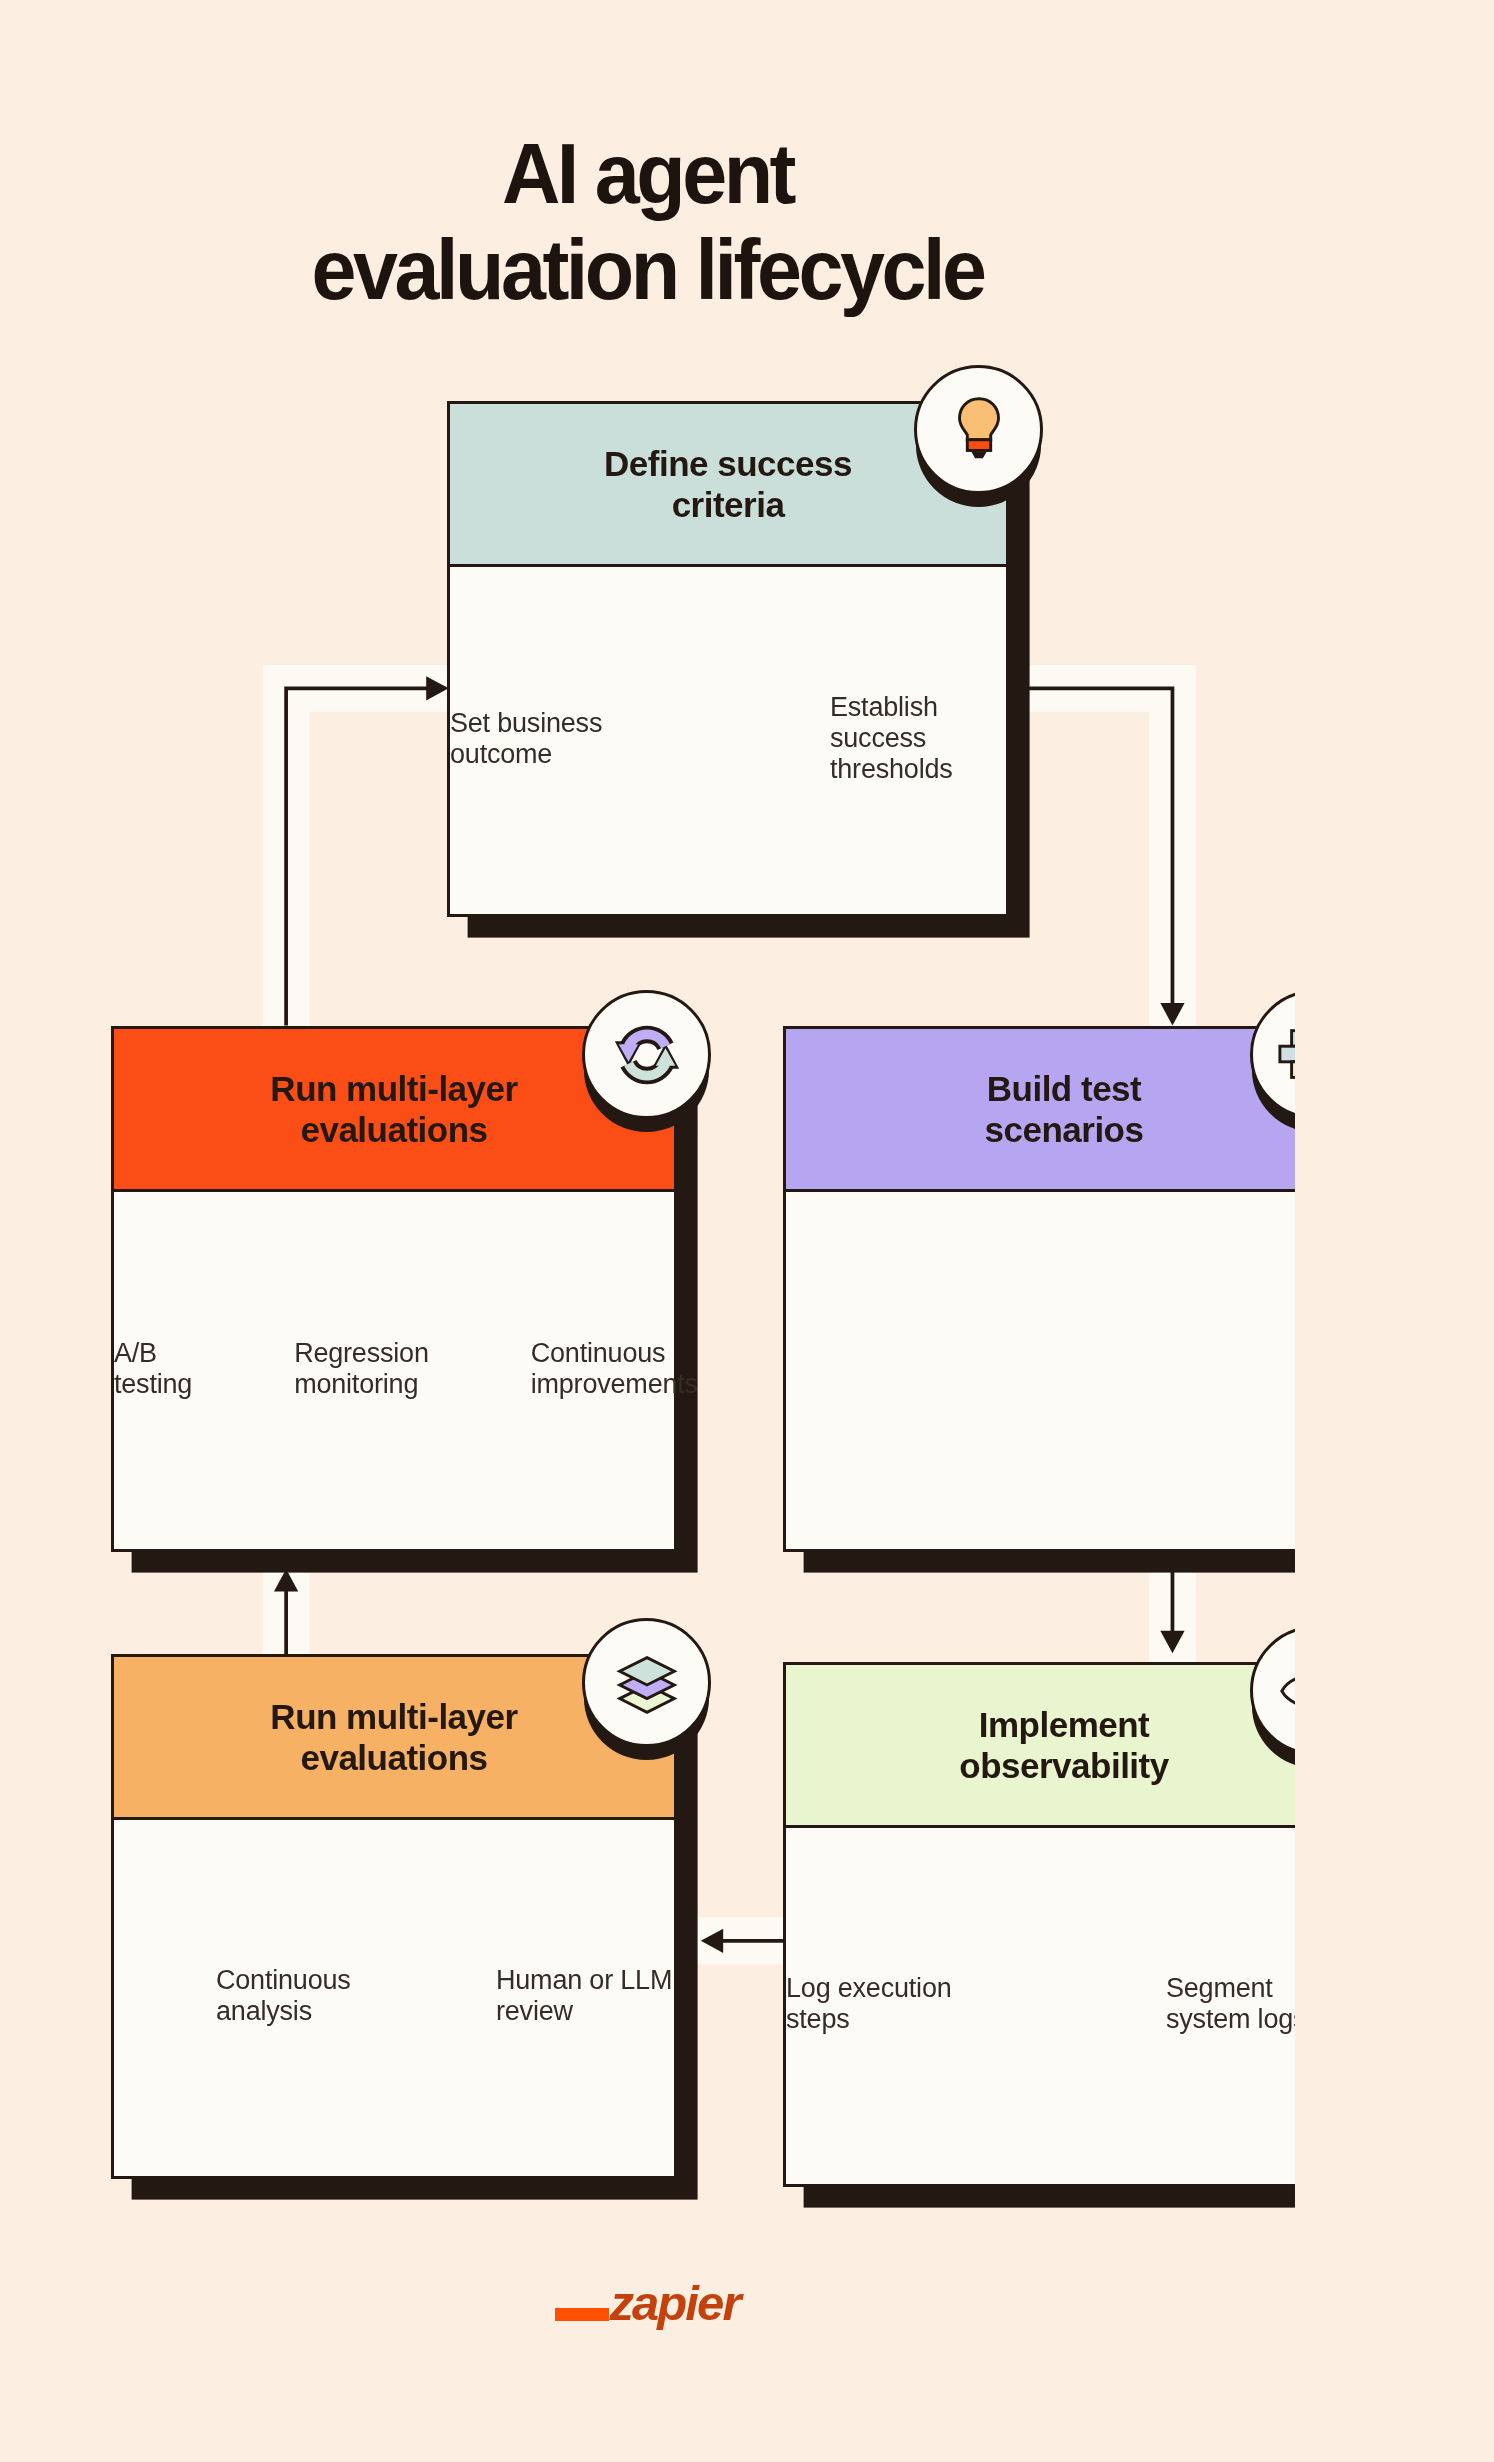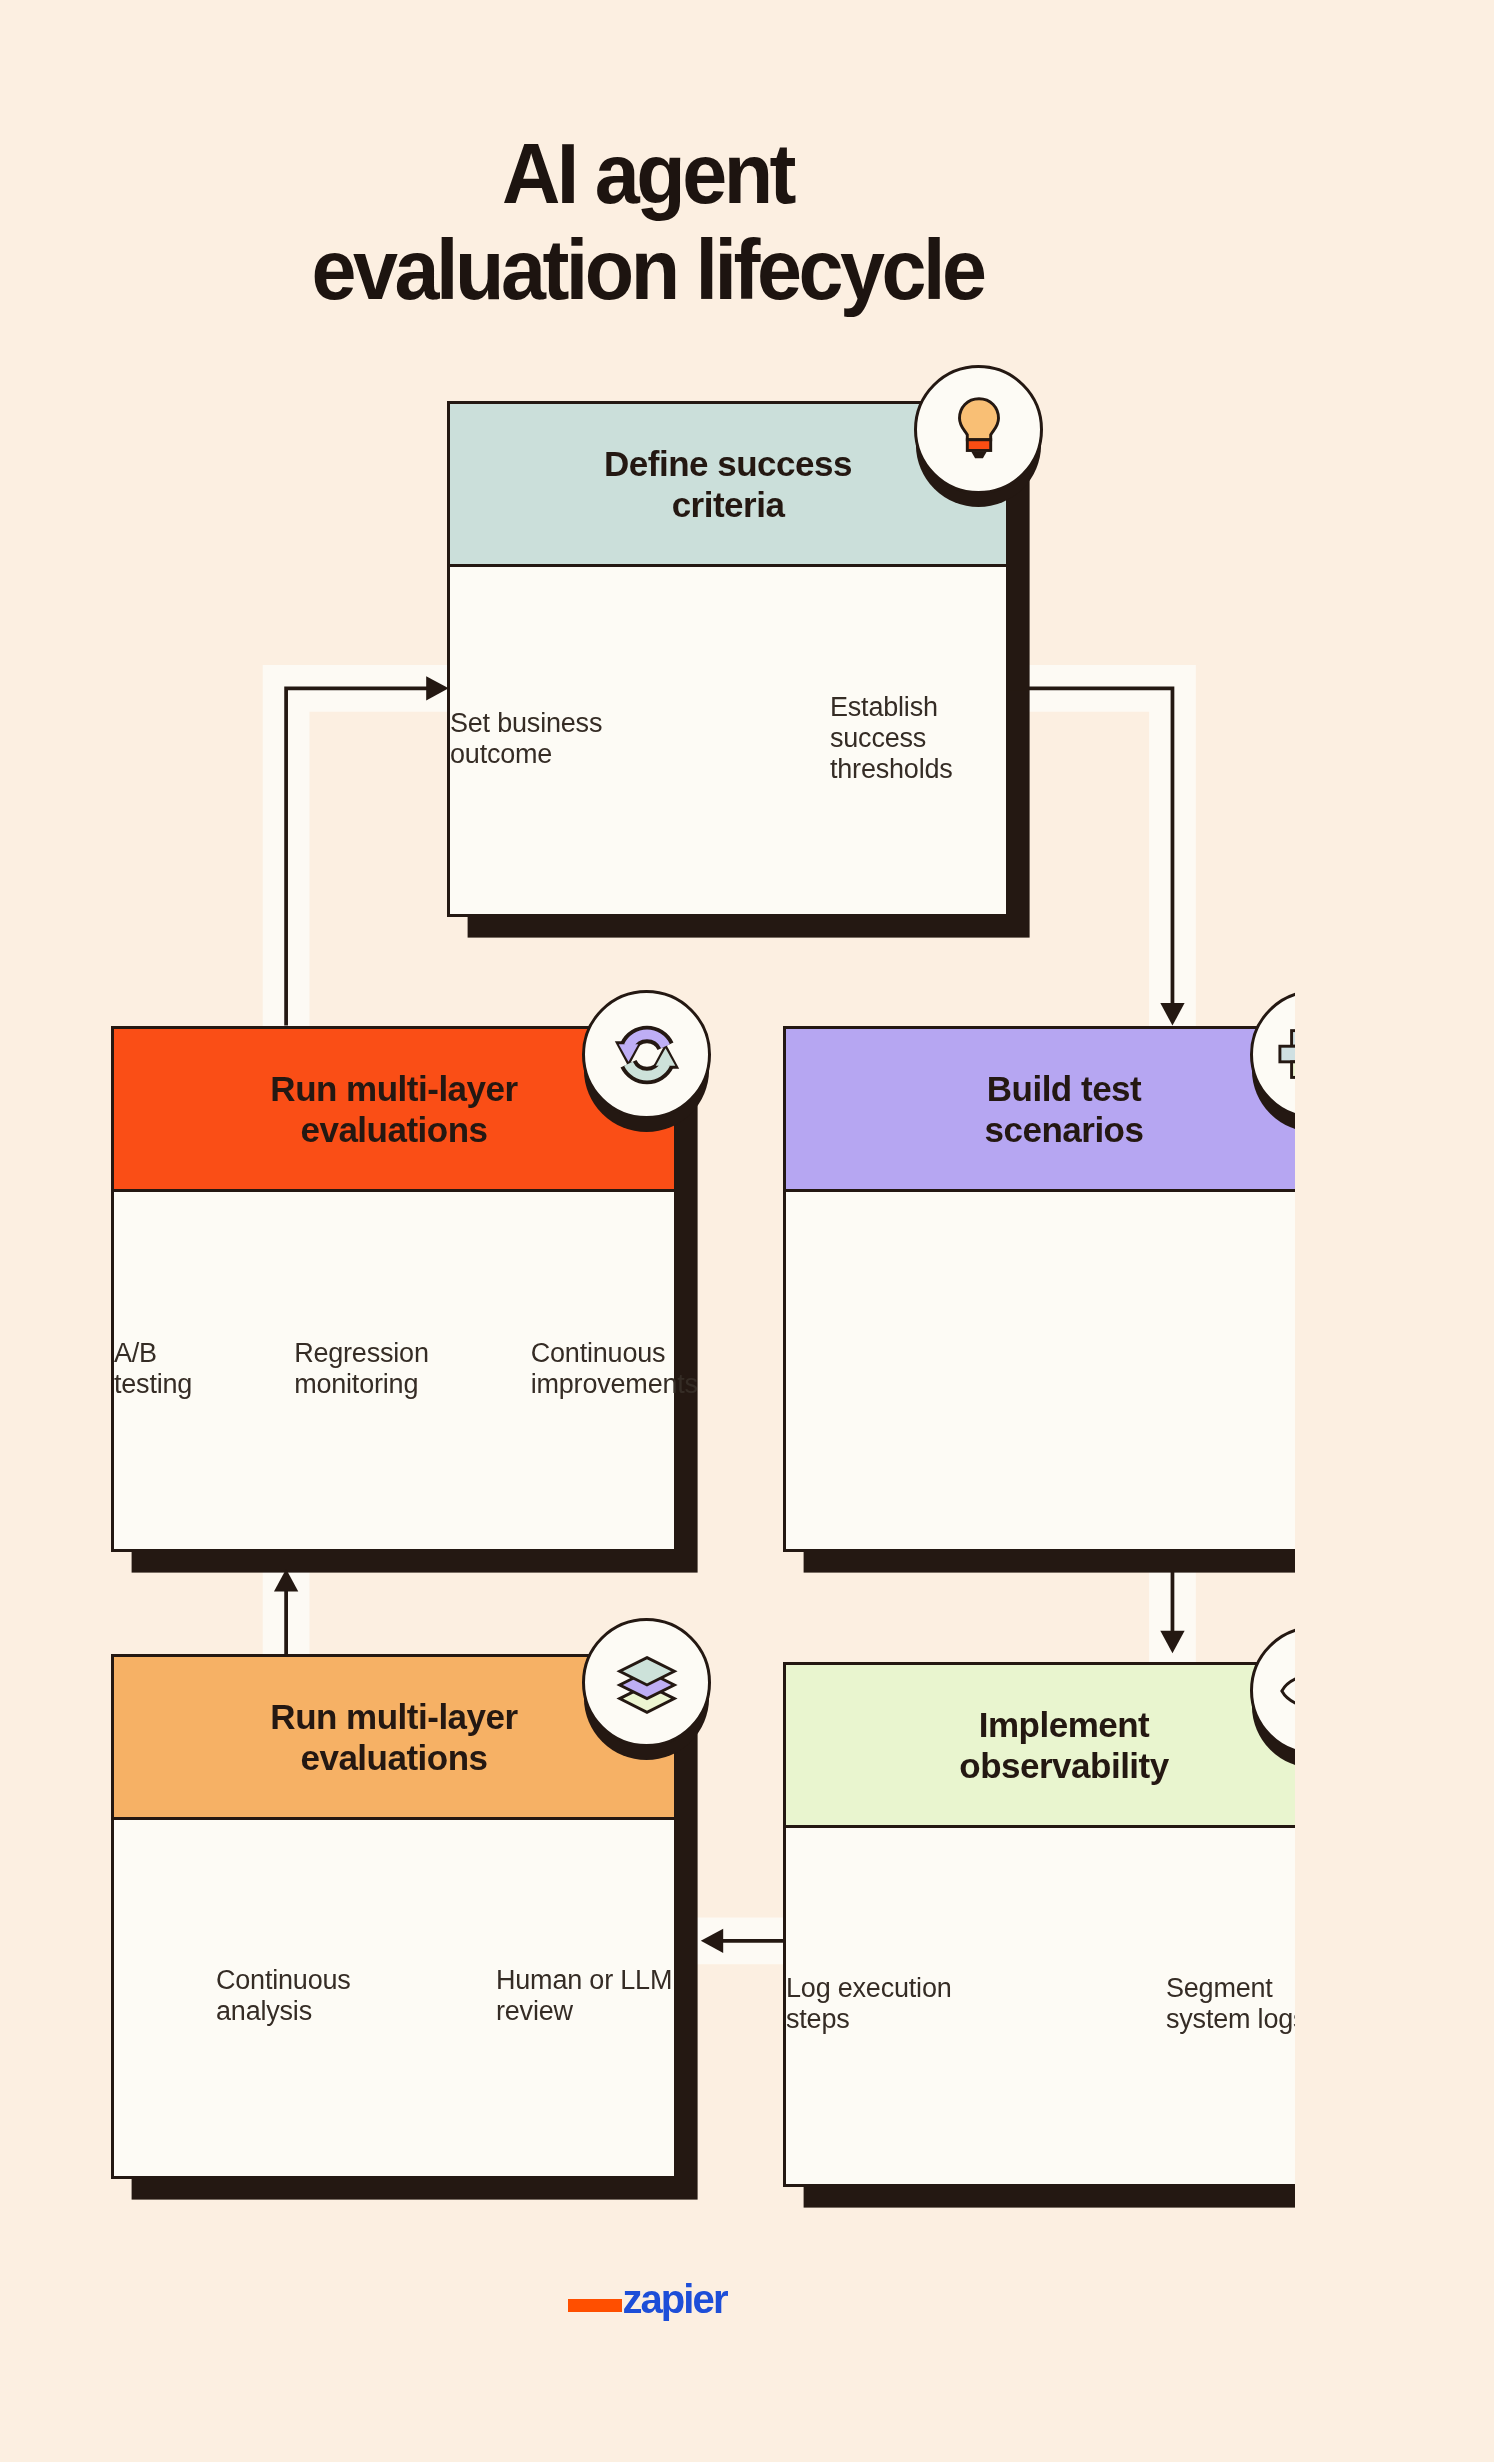--- a/index.html
+++ b/index.html
@@ -25,21 +25,21 @@
         font-size:27px;color:#352c25;letter-spacing:-0.2px;}
   .divider{height:0.9px;background:#cbc6c1;margin:0 51px;}
   
   .badge{position:absolute;top:-39px;right:-37px;width:123px;height:123px;border-radius:50%;
          background:#fdfbf5;border:3.7px solid #241812;box-shadow:0 15px 0 -1.9px #241812;
          display:flex;align-items:center;justify-content:center;z-index:3;}
   
   .footer{position:absolute;top:2279px;left:0;width:100%;display:flex;justify-content:center;
           align-items:flex-end;}
   .logo-underscore{display:inline-block;width:54px;height:13px;margin-bottom:7.5px;}
-  .logo-text{font-size:40px;font-weight:bold;line-height:1;letter-spacing:-1.9px;color:#1d4ed8;}
+  .logo-text{font-size:49px;font-weight:bold;line-height:1;letter-spacing:-1.9px;color:#c2410c;font-style:italic;}
   
   #card0{left:447px;top:401px;width:562px;height:516px;}
   #card1{left:111px;top:1026px;width:566px;height:526px;}
   #card2{left:783px;top:1026px;width:562px;height:526px;}
   #card3{left:111px;top:1654px;width:566px;height:525px;}
   #card4{left:783px;top:1654px;width:562px;height:525px;margin-top:8px;}
 </style>
 </head>
 <body>
 

